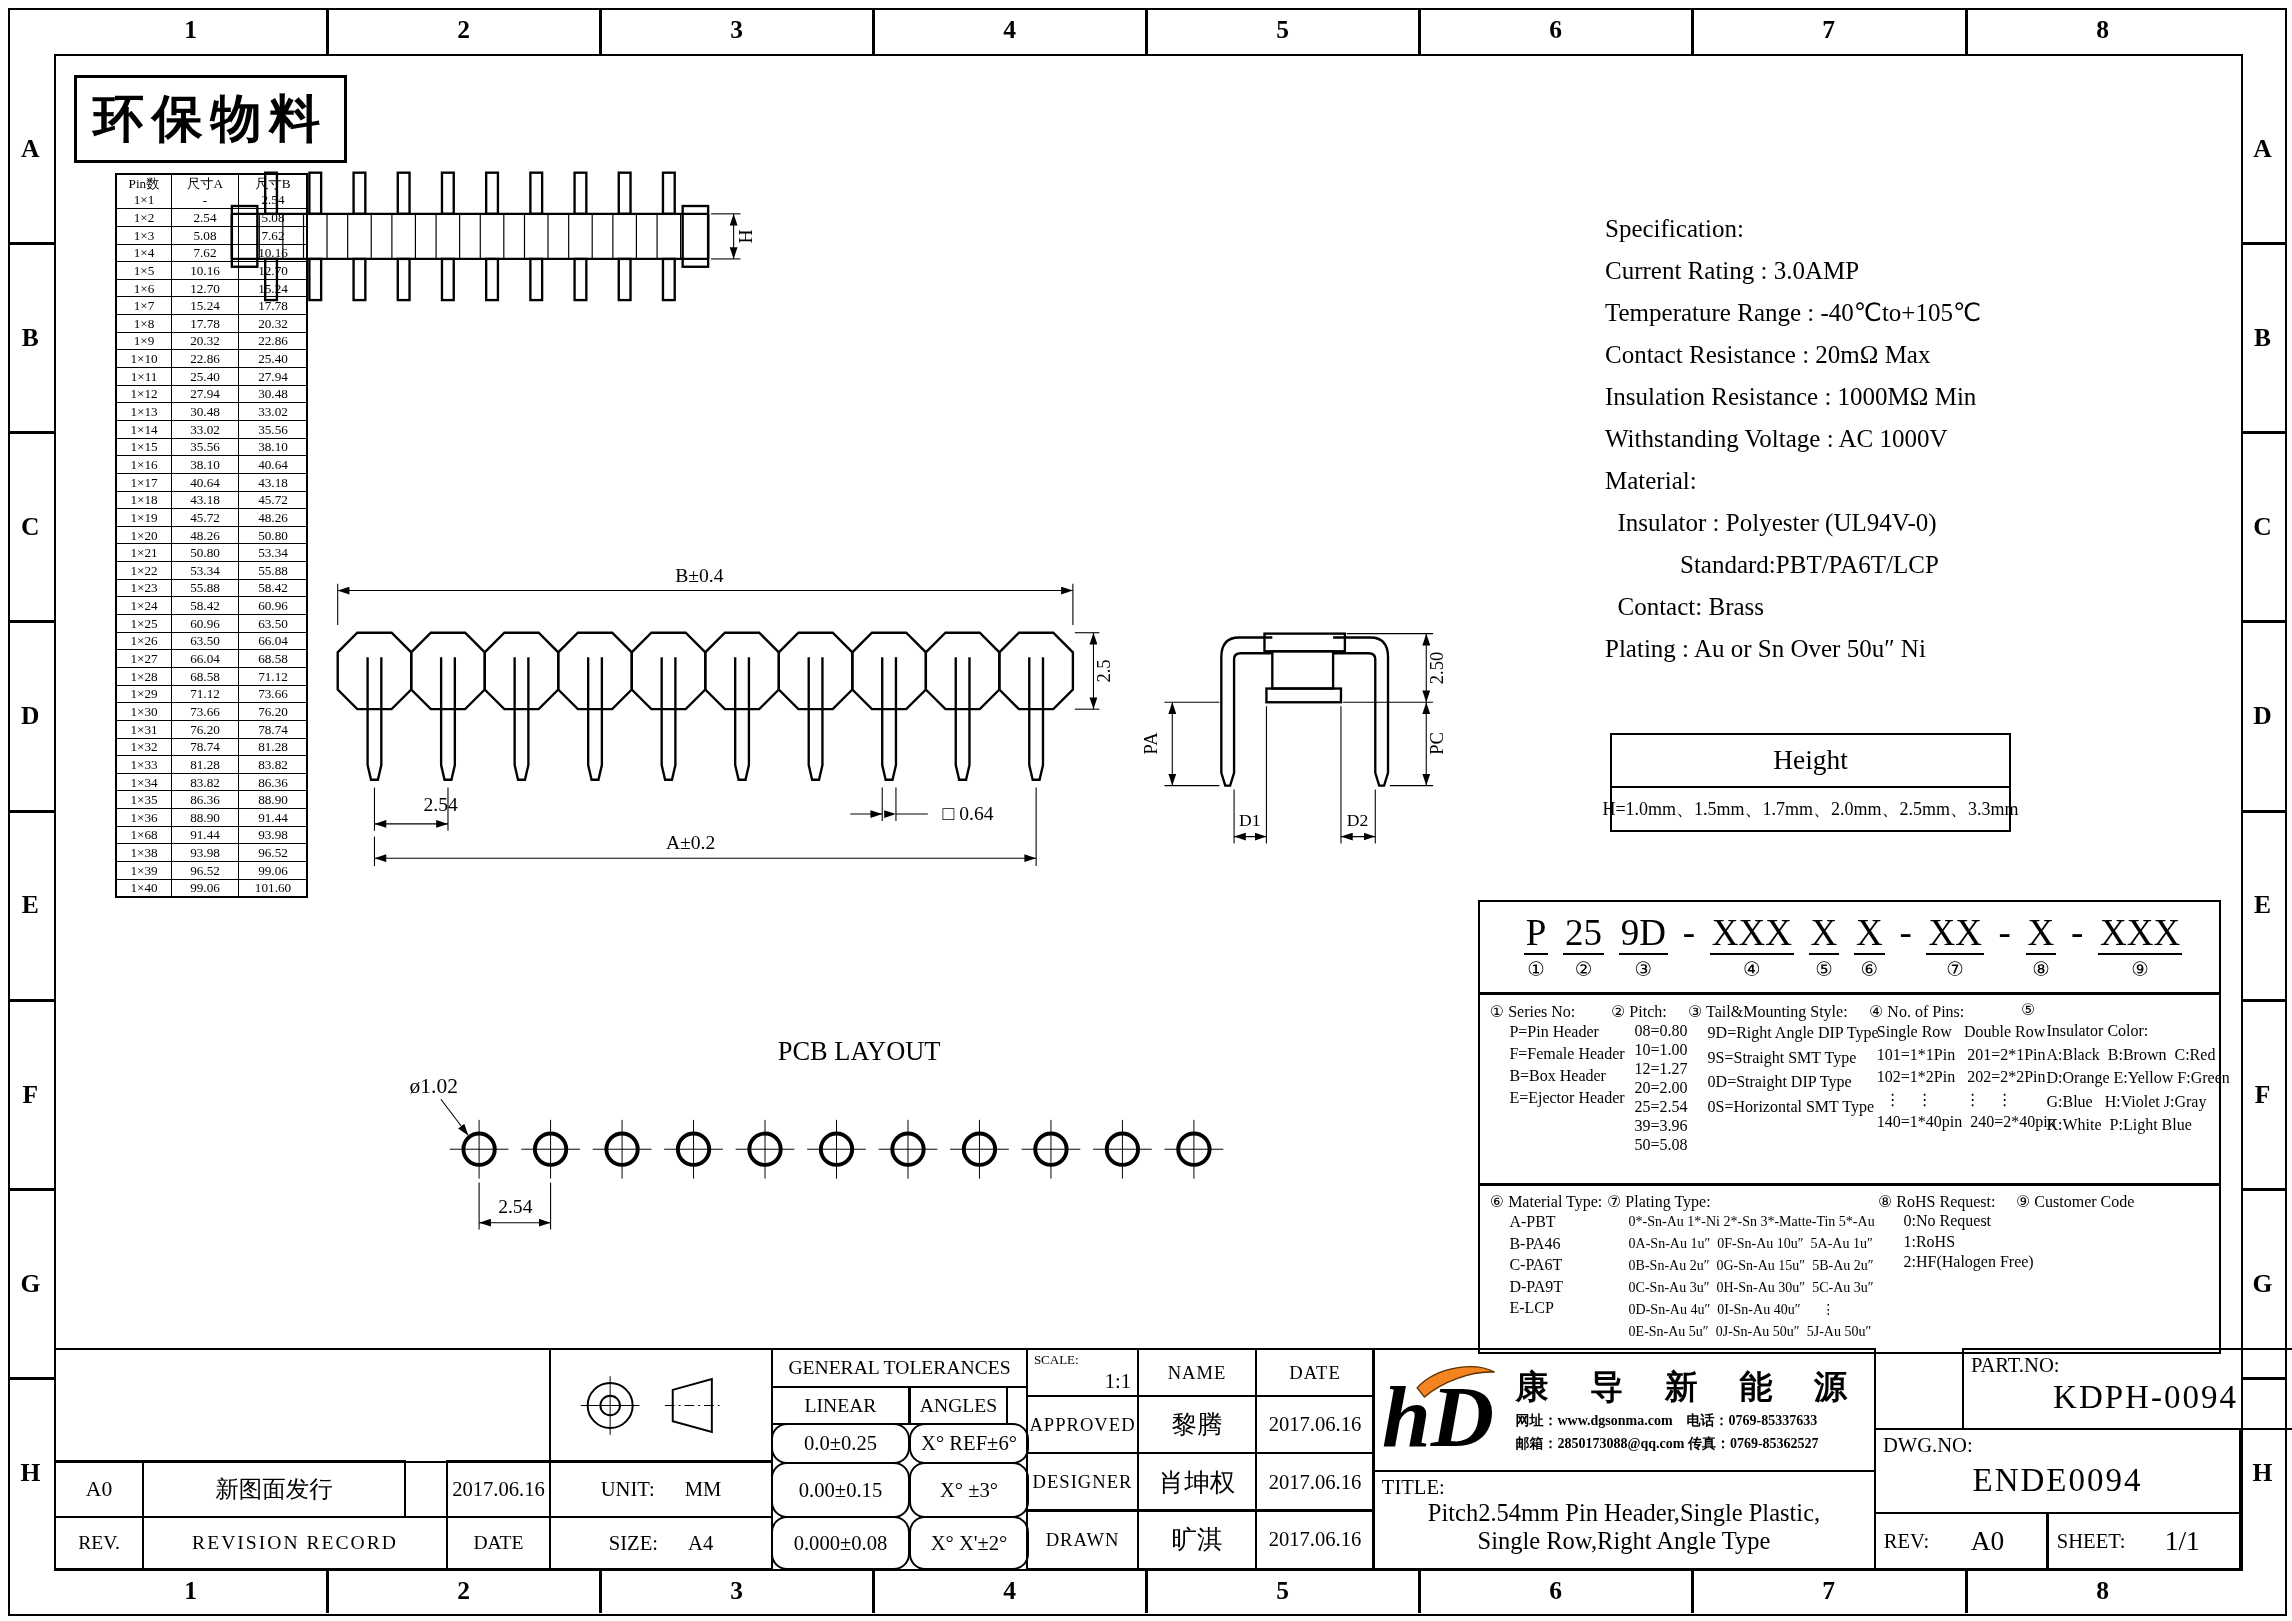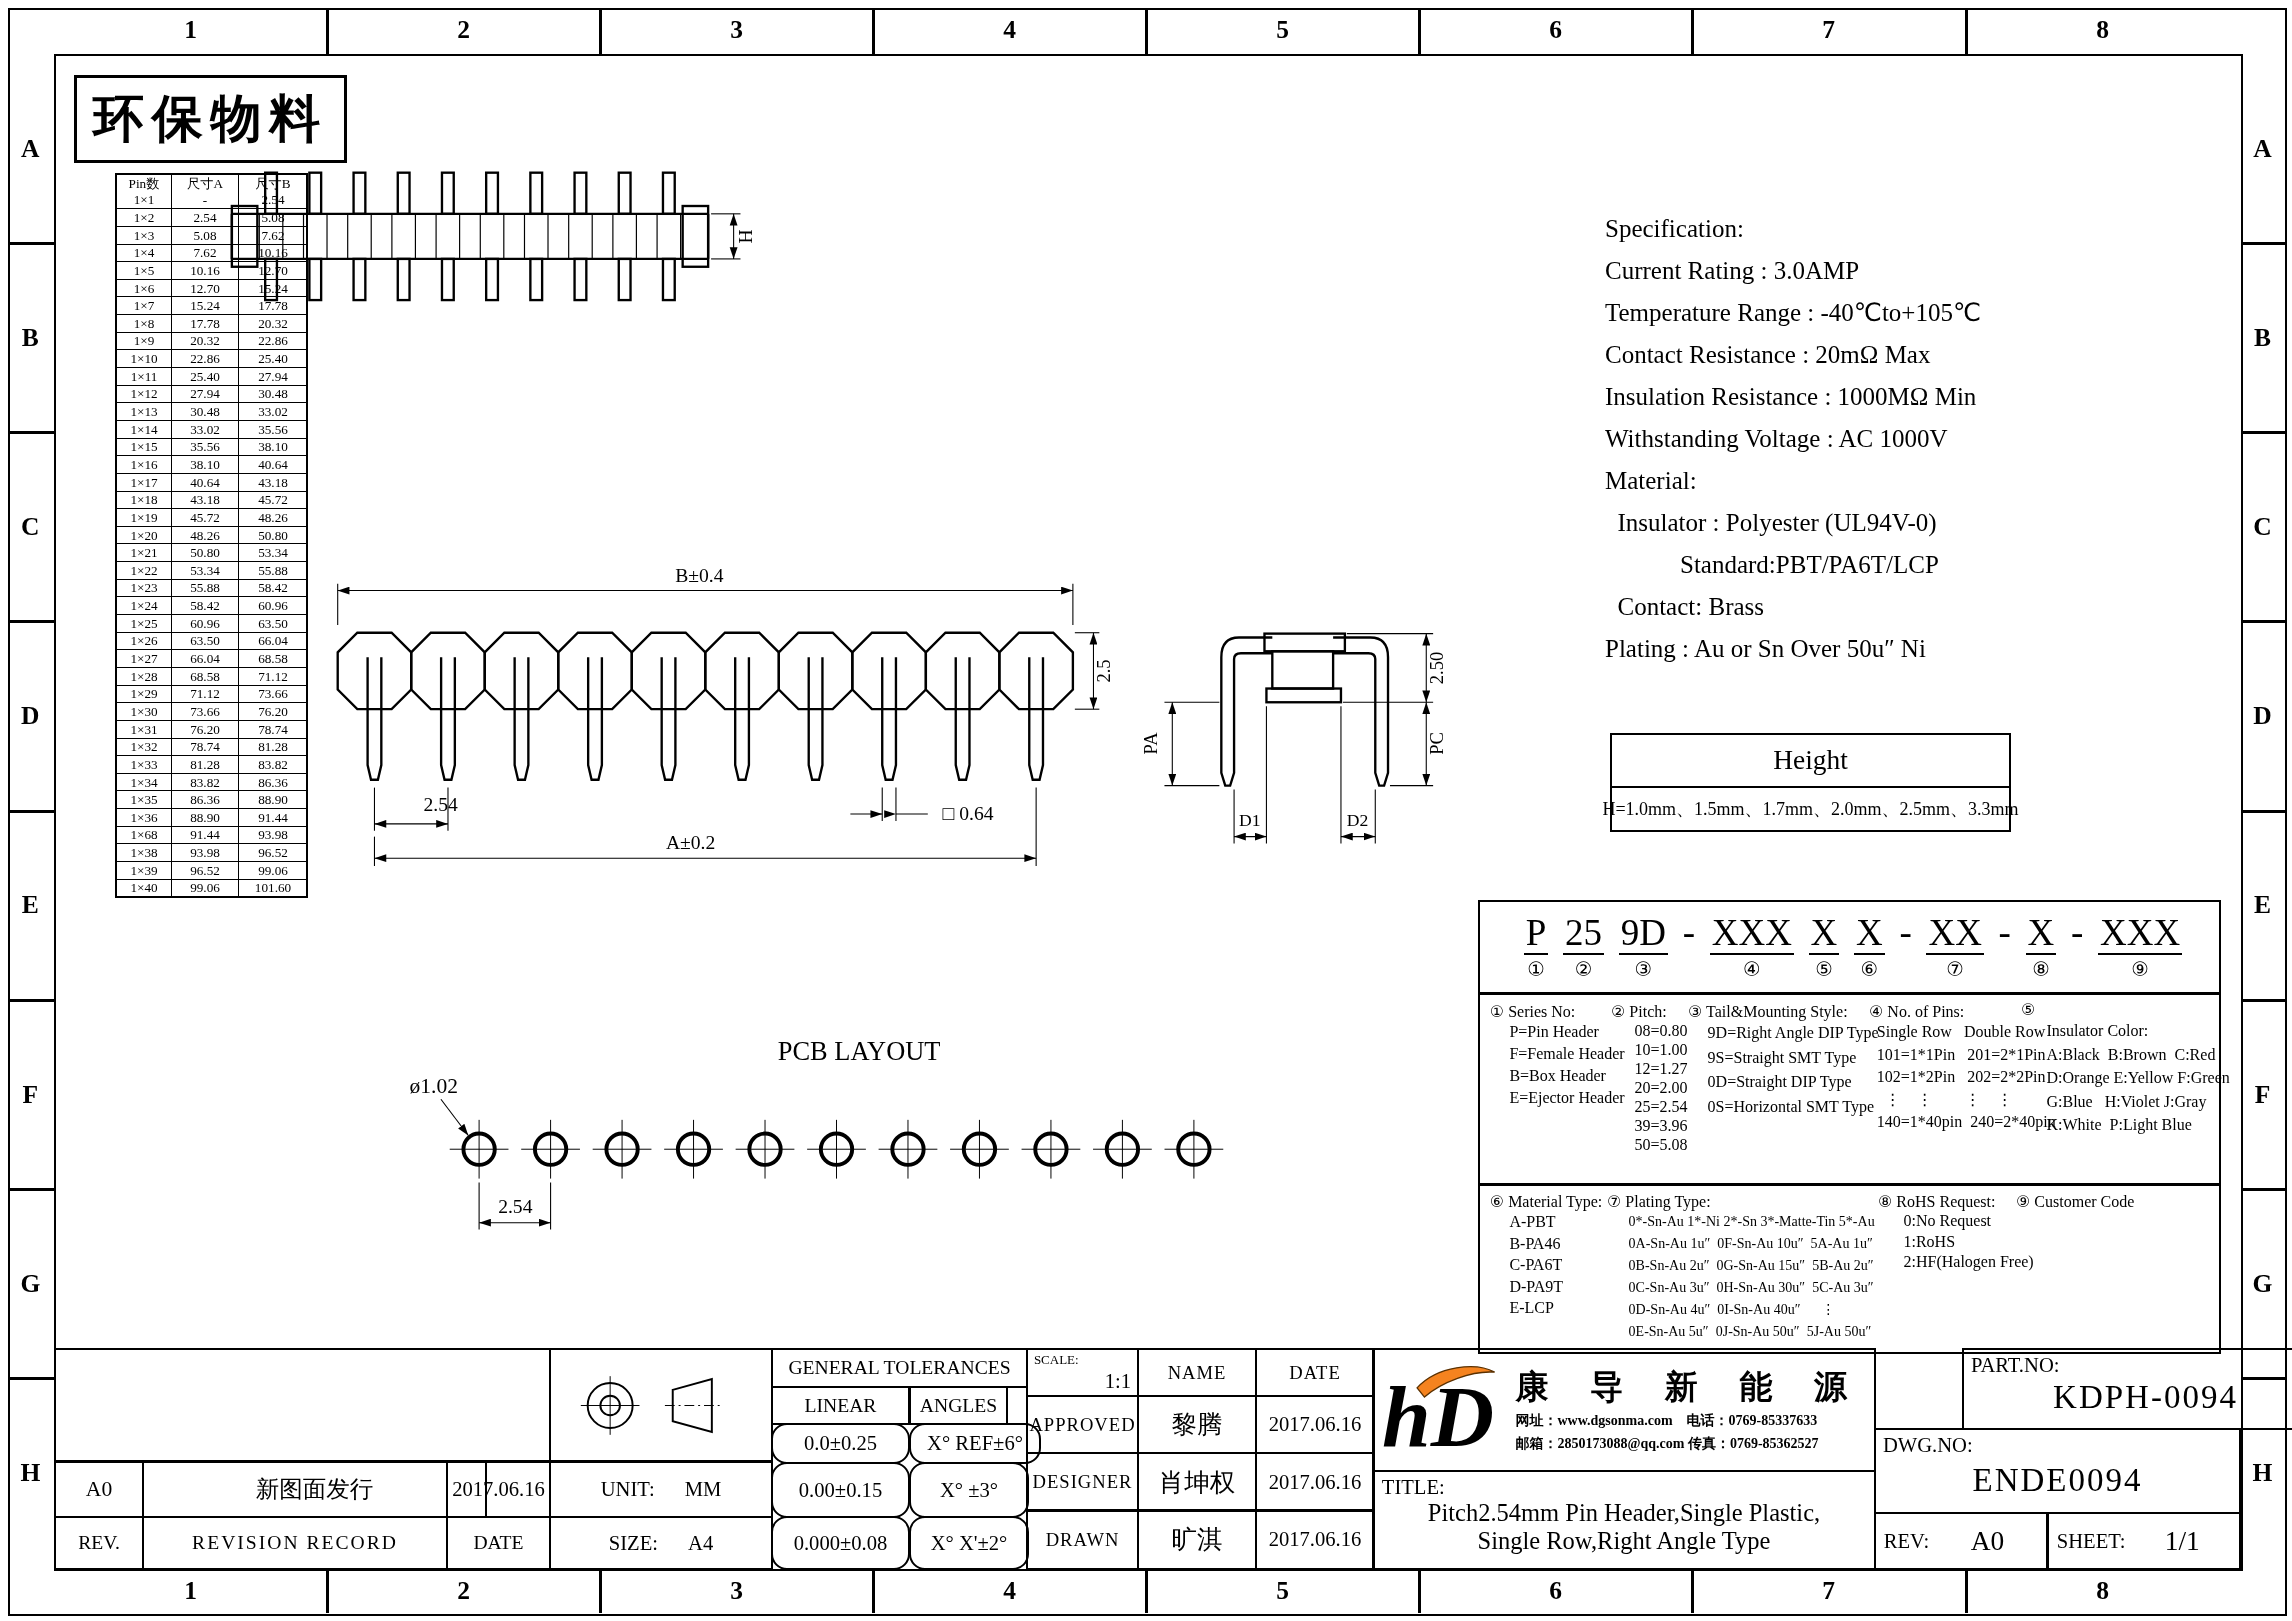--- a/index.html
+++ b/index.html
@@ -756,21 +756,21 @@
           <div>2:HF(Halogen Free)</div>
         </div>
     </div>
     <div class="legend-sec" style="left:536px;top:290px">
       <div class="lg-head">⑨ Customer Code</div>
     </div>
   </div>
 
   <div class="cell" style="left:54px;top:1348px;width:497px;height:115px"></div>
   <div class="cell" style="left:54px;top:1460px;width:90px;height:58px;font-size:21.6px">A0</div>
-  <div class="cell" style="left:142px;top:1460px;width:345px;height:58px;font-size:23.5px">新图面发行</div>
+  <div class="cell" style="left:142px;top:1460px;width:264px;height:58px;font-size:23.5px">新图面发行</div>
   <div class="cell" style="left:446px;top:1460px;width:105px;height:58px;font-size:20.6px">2017.06.16</div>
   <div class="cell" style="left:54px;top:1516px;width:90px;height:54px;font-size:19.6px">REV.</div>
   <div class="cell" style="left:142px;top:1516px;width:306px;height:54px;font-size:19.6px;letter-spacing:2px">REVISION RECORD</div>
   <div class="cell" style="left:446px;top:1516px;width:105px;height:54px;font-size:19.6px">DATE</div>
 
   <div class="cell" style="left:549px;top:1348px;width:224px;height:115px">
     <svg width="176" height="71" viewBox="0 0 180 72">
       <g stroke="#000" stroke-width="2" fill="none">
         <circle cx="38" cy="36" r="23"></circle>
         <circle cx="38" cy="36" r="10"></circle>
@@ -791,21 +791,21 @@
     <div class="kv">
         <span>SIZE:</span>
         <span>A4</span>
       </div>
   </div>
 
   <div class="cell" style="left:771px;top:1348px;width:257px;height:40px;font-size:19.6px">GENERAL TOLERANCES</div>
   <div class="cell" style="left:771px;top:1386px;width:139px;height:39px;font-size:19.6px">LINEAR</div>
   <div class="cell" style="left:909px;top:1386px;width:99px;height:39px;font-size:19.6px">ANGLES</div>
   <div class="cell tol-val" style="left:771px;top:1423px;width:139px;height:41px">0.0±0.25</div>
-  <div class="cell tol-val" style="left:909px;top:1423px;width:132px;height:41px">X° REF±6°</div>
+  <div class="cell tol-val" style="left:909px;top:1423px;width:120px;height:41px">X° REF±6°</div>
   <div class="cell tol-val" style="left:771px;top:1462px;width:139px;height:56px">0.00±0.15</div>
   <div class="cell tol-val" style="left:909px;top:1462px;width:120px;height:56px">X° ±3°</div>
   <div class="cell tol-val" style="left:771px;top:1516px;width:139px;height:54px">0.000±0.08</div>
   <div class="cell tol-val" style="left:909px;top:1516px;width:120px;height:54px">X° X'±2°</div>
 
   <div class="cell" style="left:1026px;top:1348px;width:113px;height:49px;flex-direction:column;align-items:stretch;justify-content:space-between;padding:2px 5.9px">
     <span style="font-size:13px;text-align:left">SCALE:</span>
     <span style="font-size:20.6px;text-align:right">1:1</span>
   </div>
   <div class="cell role-label" style="left:1137px;top:1348px;width:120px;height:49px">NAME</div>

